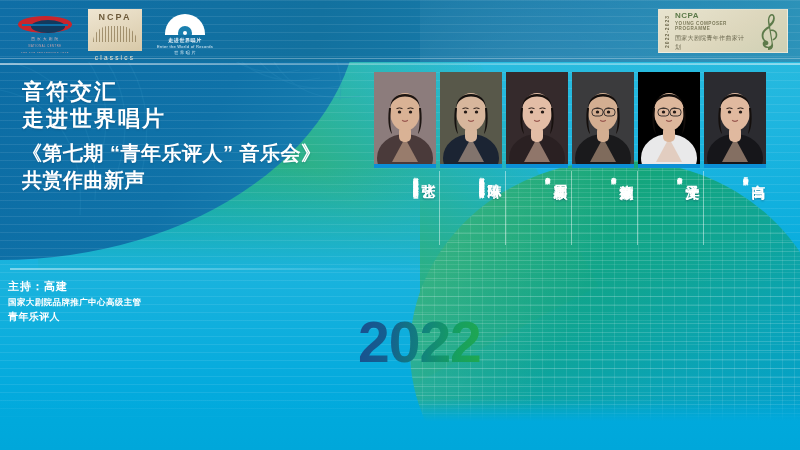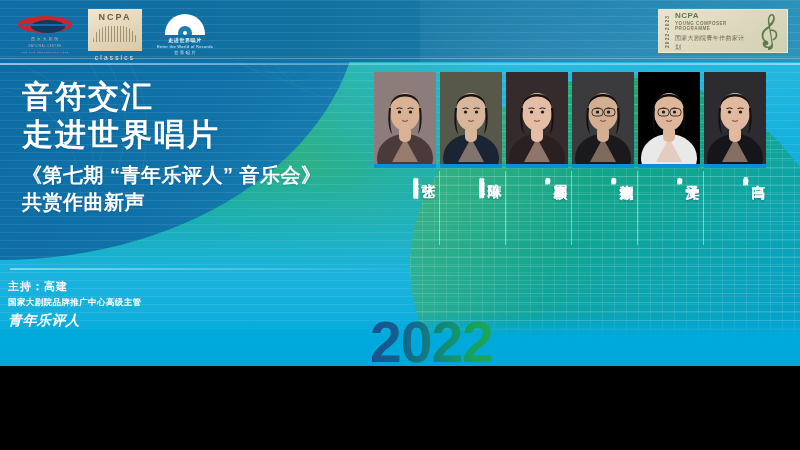--- a/index.html
+++ b/index.html
@@ -1,19 +1,19 @@
 <!DOCTYPE html>
 <html><head>
 <meta charset="utf-8">
 <style>
   html,body{margin:0;padding:0;background:#000;}
   body{font-family:"Liberation Sans","DejaVu Sans",sans-serif;}
 
   #poster{
-    position:relative;width:800px;height:366px;overflow:hidden;
+    position:relative;width:800px;height:450px;overflow:hidden;
     background:#701a75;
   }
 
   
   .bg-base{
     position:absolute;inset:0;
     background:linear-gradient(175deg,#37c3dd 0%,#20b6df 35%,#02aadd 70%,#00a9dc 100%);
   }
   
   .bg-topband{
@@ -150,42 +150,41 @@
   }
   .ycp .mid{flex:1;display:flex;flex-direction:column;justify-content:center;gap:1px;}
   .ycp .m1{font-size:8px;font-weight:700;color:#5d7a4a;letter-spacing:.5px;}
   .ycp .m2{font-size:4.6px;font-weight:700;color:#7c7a5a;letter-spacing:.5px;}
   .ycp .m3{font-size:6px;color:#6b6850;letter-spacing:.3px;margin-top:2px;}
   .ycp .clef{width:26px;height:36px;display:flex;align-items:center;justify-content:center;}
 
   
   .title-block{position:absolute;left:22px;top:78px;z-index:8;width:350px;}
   .t-main{
-    font-size:31px;font-weight:700;color:#ffffff;line-height:1.24;letter-spacing:2px;
+    font-size:22px;font-weight:700;color:#ffffff;line-height:1.24;letter-spacing:2px;
     text-shadow:0 1px 2px rgba(0,40,70,.25);
   }
   .t-sub{
     margin-top:7px;font-size:20px;font-weight:700;color:#ffffff;line-height:1.35;letter-spacing:.5px;
     text-shadow:0 1px 2px rgba(0,40,70,.22);
   }
   .t-sub .l2{display:block;}
 
   .host-block{position:absolute;left:8px;top:278px;z-index:8;color:#ffffff;}
   .host-1{font-size:11px;font-weight:700;letter-spacing:1px;line-height:1.5;}
   .host-2{font-size:8.5px;font-weight:700;letter-spacing:.4px;line-height:1.65;}
-  .host-3{font-size:14px;font-weight:700;letter-spacing:.4px;line-height:1.65;font-style:italic;}
+  .host-3{font-size:10px;font-weight:700;letter-spacing:.4px;line-height:1.65;}
 
   
   .years-big{position:absolute;left:358px;top:316px;z-index:6;}
   .yline{
     font-size:57px;font-weight:700;letter-spacing:-1px;line-height:.92;
     background:linear-gradient(95deg,#1a4f8f 0%,#14608f 25%,#12857a 55%,#16a05f 80%,#21a84f 100%);
     -webkit-background-clip:text;background-clip:text;color:transparent;
     font-family:"Liberation Sans",sans-serif;
-    margin-left:12px;
   }
   .yline.second{margin-left:-22px;}
 
   
   .people{position:absolute;left:374px;top:72px;z-index:8;display:flex;gap:4px;}
   .person{width:62px;}
   .ph{
     width:62px;height:92px;position:relative;overflow:hidden;
     background:#8b7f80;
   }

